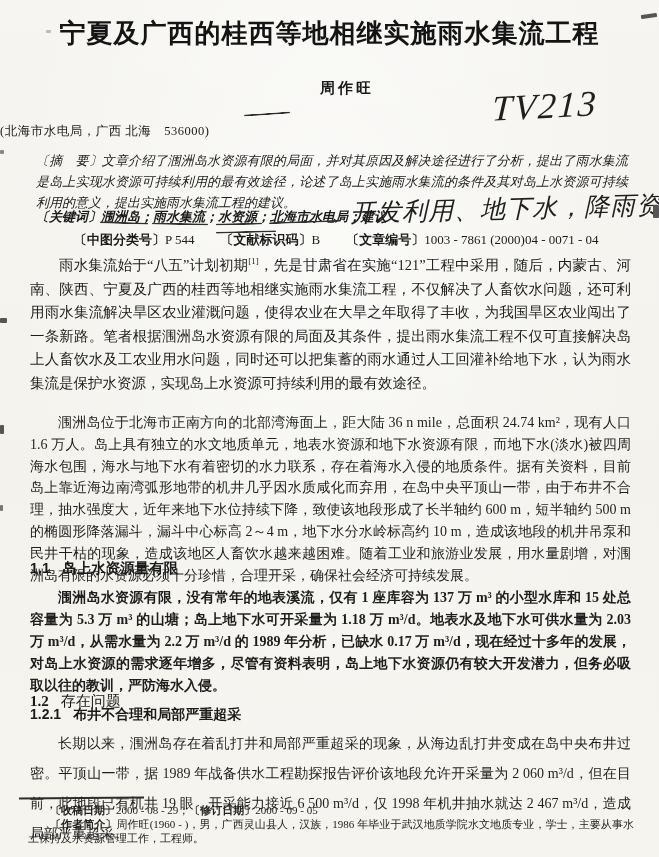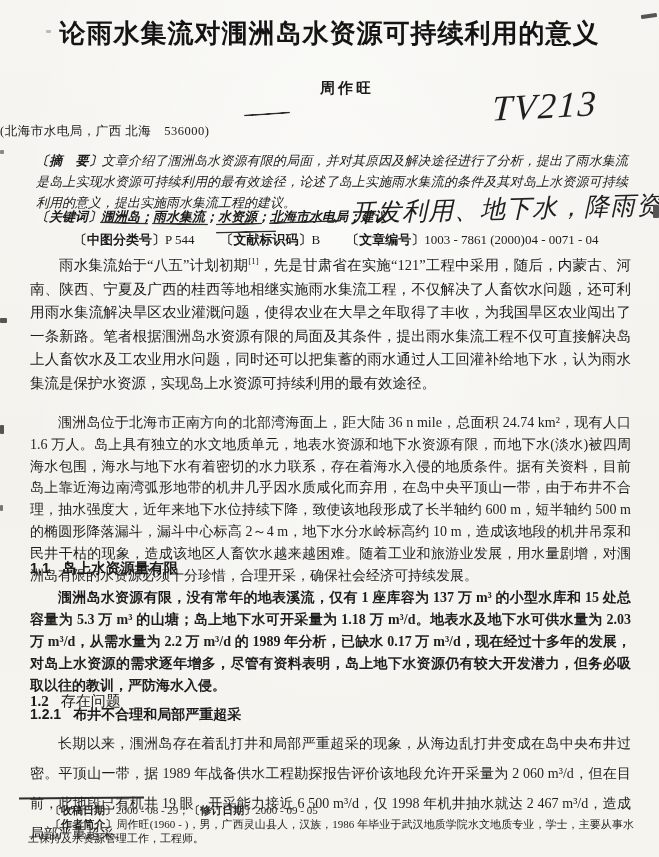--- a/index.html
+++ b/index.html
@@ -68,21 +68,21 @@
     transform: rotate(-1.5deg);
   }
 
   .abstract {
     top: 150px; left: 36px; width: 592px;
     font-size: 13px;
     line-height: 21px;
     text-align: justify;
     font-style: italic;
   }
-  .abstract .label { font-weight: bold; }
+  .abstract .label { font-weight: normal; }
 
   .keywords {
     top: 208px; left: 36px; width: 600px;
     font-size: 13px;
     font-style: italic;
     font-weight: 600;
   }
   .keywords .label { font-weight: bold; font-style: italic; }
 
   .stroke {
@@ -148,21 +148,21 @@
   .footnote p { text-indent: 2em; }
   .footnote .label { font-weight: bold; }
 
   .speck { position: absolute; background: #555; border-radius: 1px; }
 </style>
 </head>
 <body>
 
 <div class="page">
 
-  <h1 class="abs title">论雨水集流对涠洲岛水资源可持续利用的意义</h1>
+  <h1 class="abs title">宁夏及广西的桂西等地相继实施雨水集流工程</h1>
 
   <div class="abs author">周作旺</div>
   <div class="abs author-underline"></div>
   <div class="abs affiliation">(北海市水电局，广西 北海　536000)</div>
 
   <div class="abs hw hw-code">TV213</div>
   <div class="abs hw hw-note">开发利用、地下水，降雨资源</div>
 
   <div class="abs abstract">
     <span class="label">〔摘　要〕</span><span>文章介绍了涠洲岛水资源有限的局面，并对其原因及解决途径进行了分析，提出了雨水集流是岛上实现水资源可持续利用的最有效途径，论述了岛上实施雨水集流的条件及其对岛上水资源可持续利用的意义，提出实施雨水集流工程的建议。</span>

